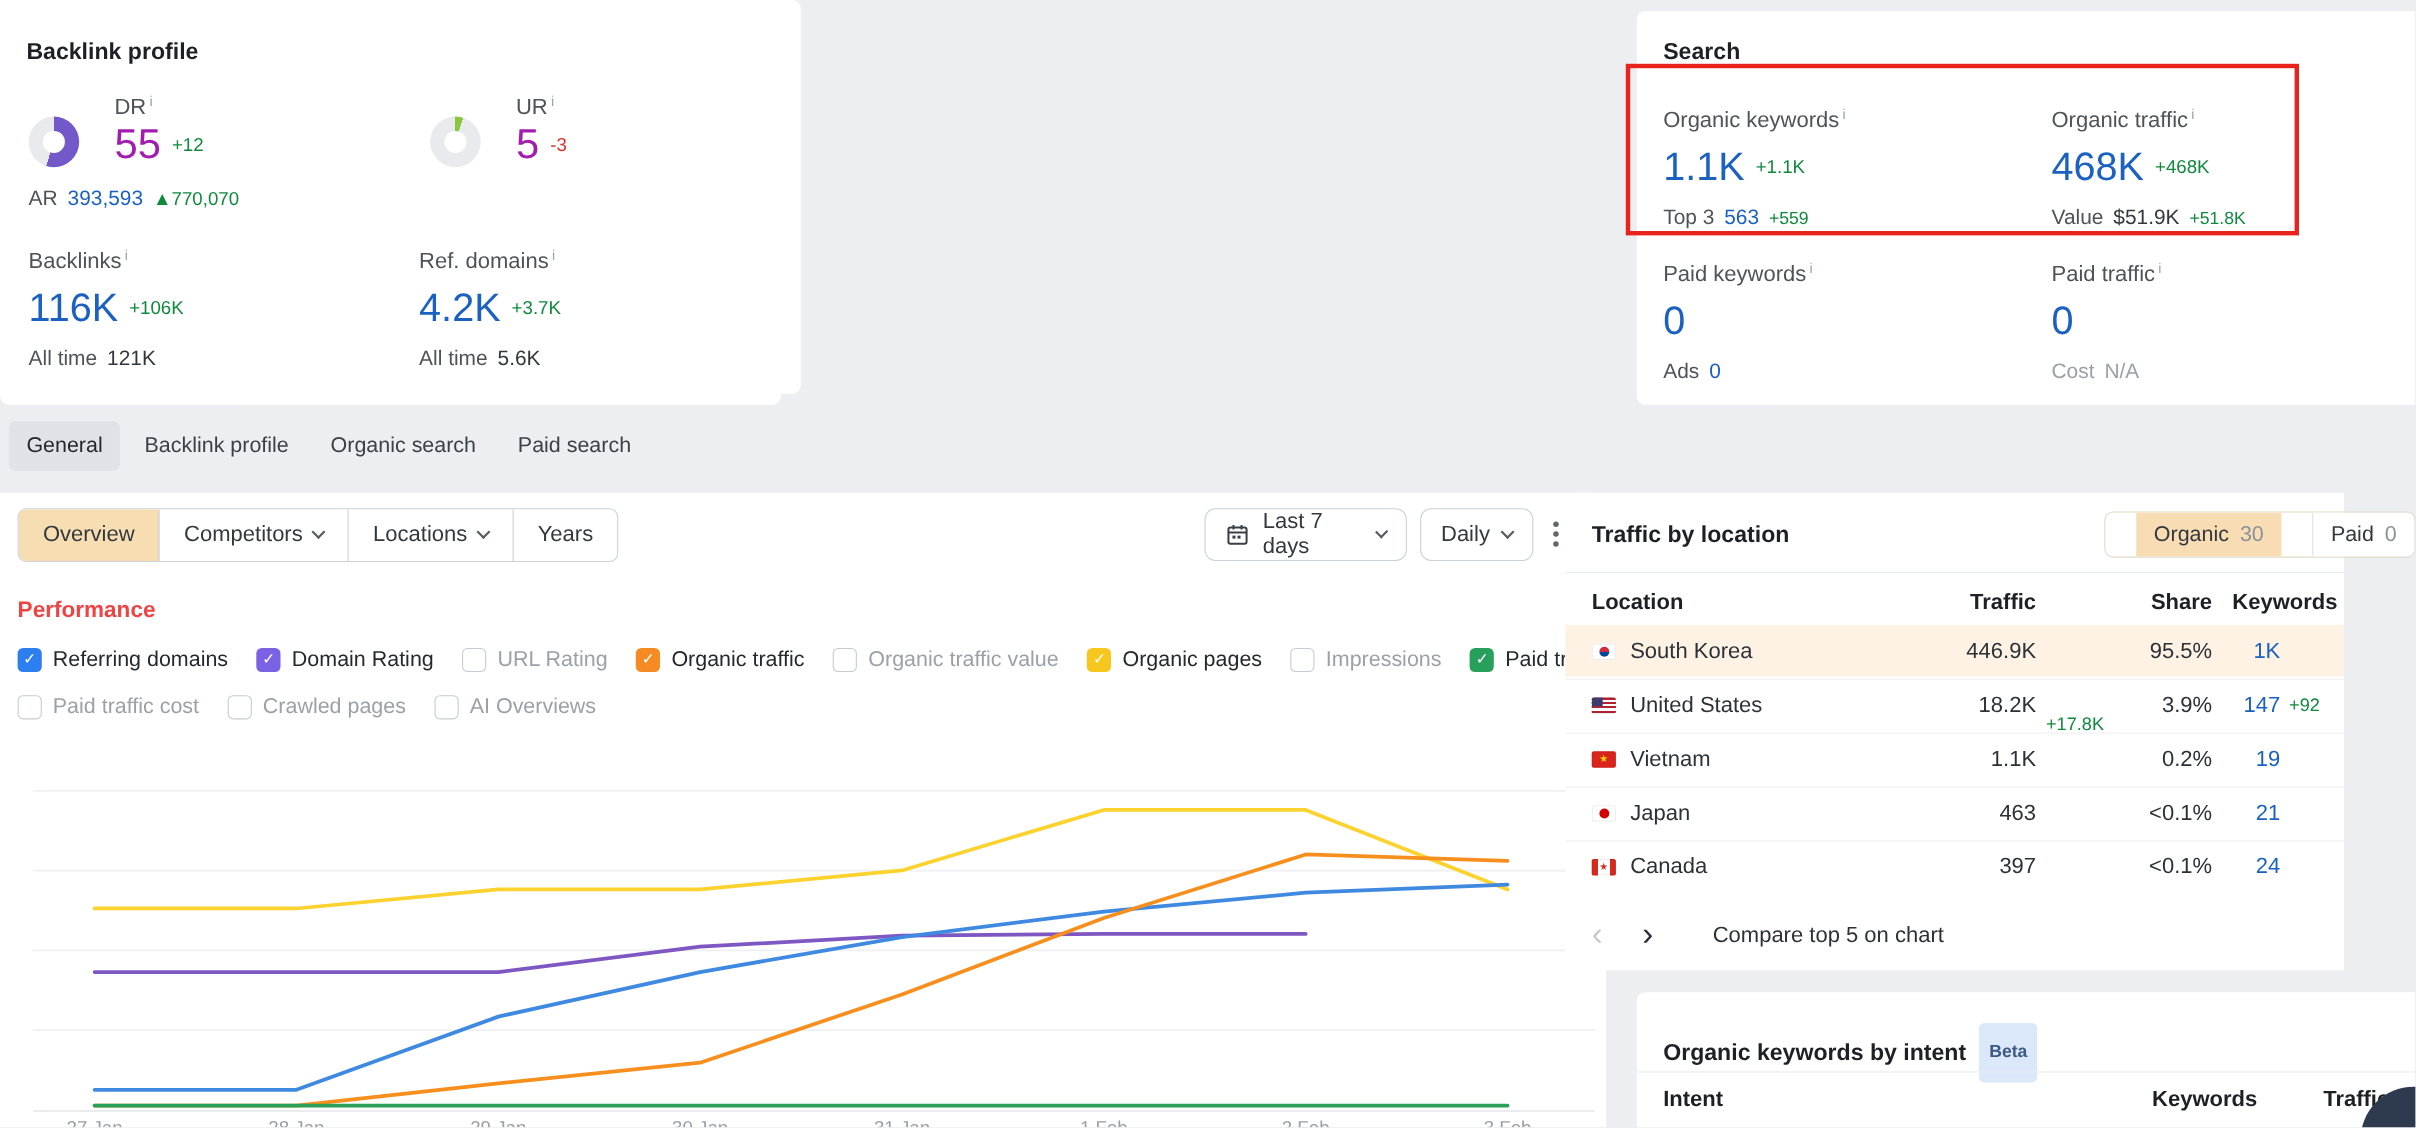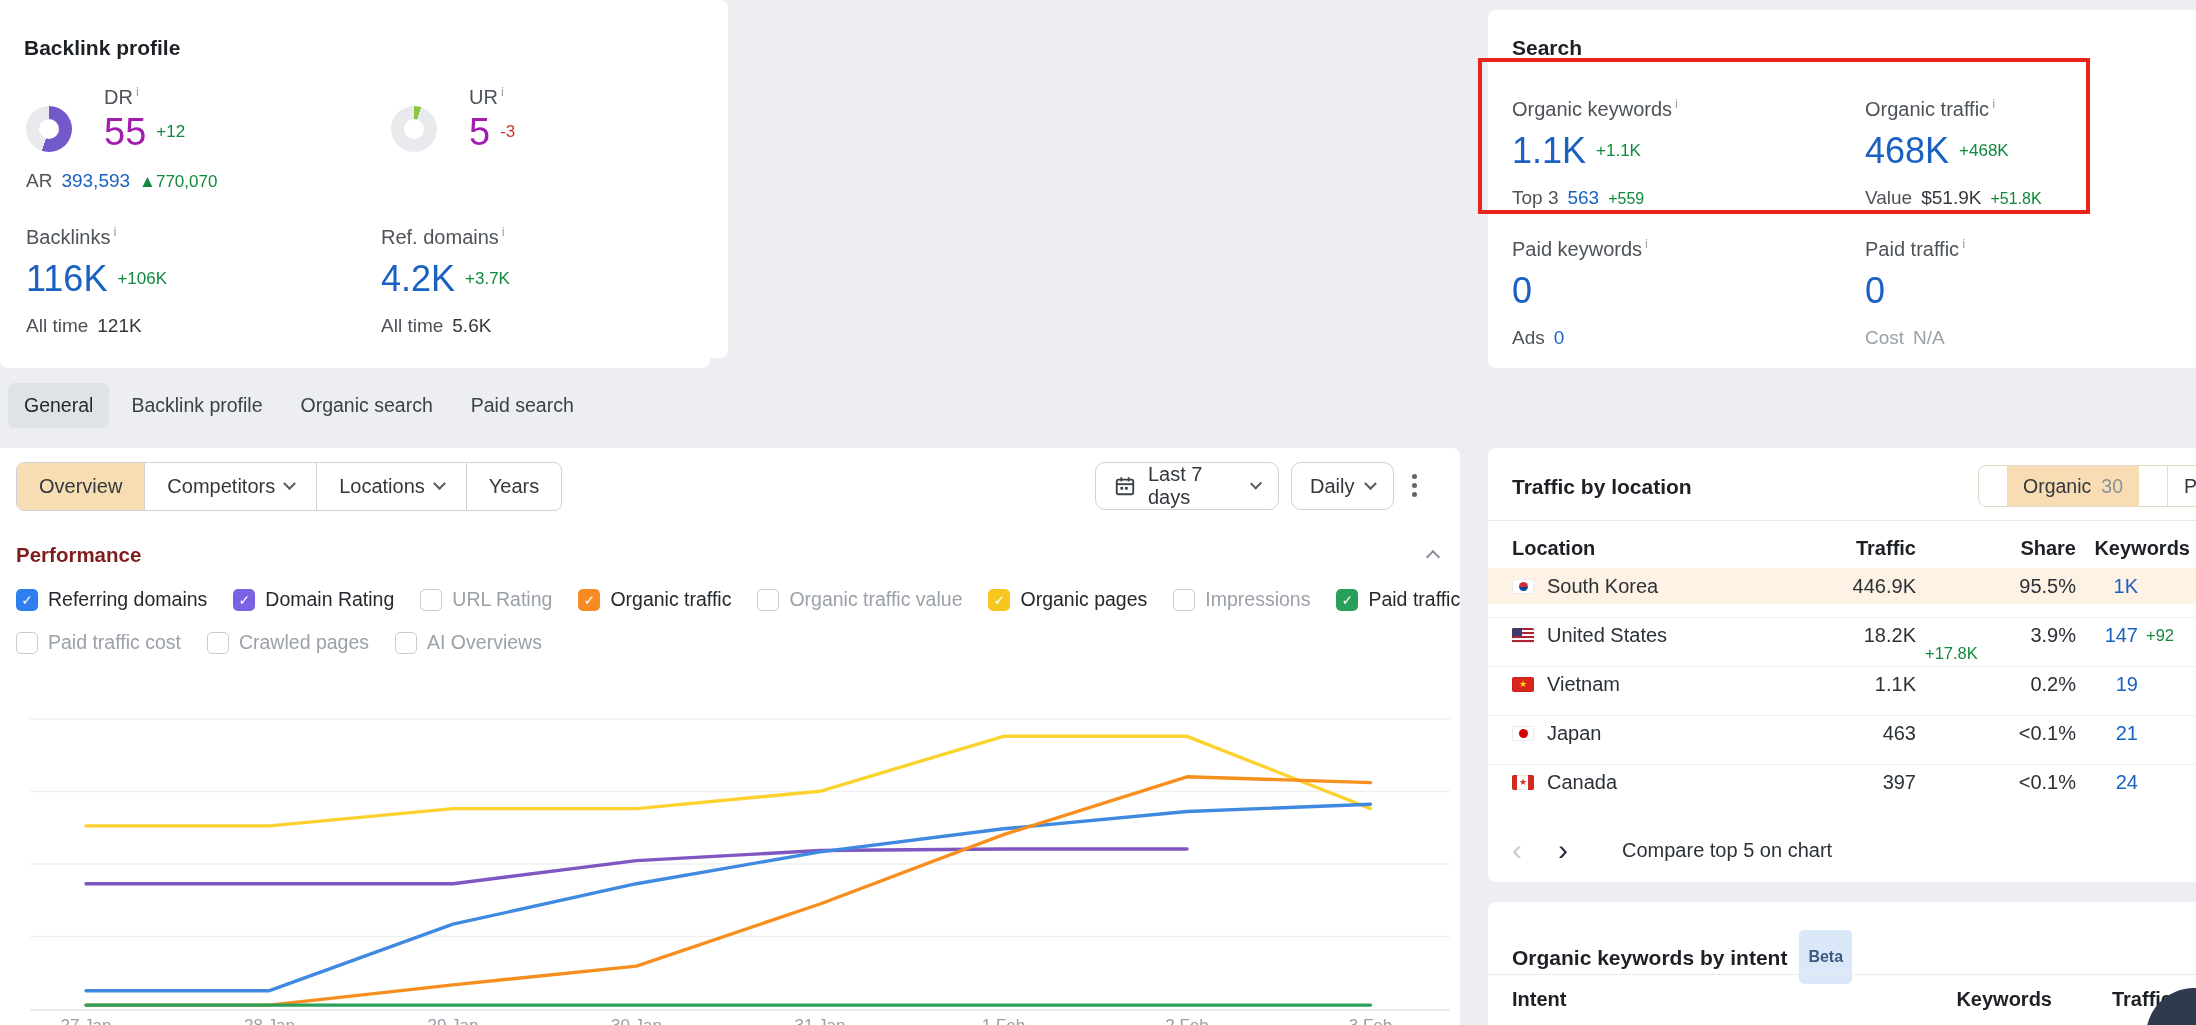--- a/index.html
+++ b/index.html
@@ -5,21 +5,21 @@
   * { margin:0; padding:0; box-sizing:border-box; }
   html,body { overflow:hidden; background:#eceef1; }
   body { font-family:"Liberation Sans","DejaVu Sans",sans-serif; color:#1f242a; }
   #root { position:relative; width:2196px; height:1025px; background:#eceef1; overflow:hidden; }
 
   .card { position:absolute; background:#ffffff; border-radius:8px; }
   #card-ai       { left:0;    top:10;  width:728px;  height:358px; border-radius:0 8px 8px 0; }
   #card-backlink { left:750;  top:10px;  width:710px;  height:358px; }
   #card-search   { left:1488px; top:10px; width:708px;  height:358px; border-radius:8px 0 0 8px; }
   #card-main     { left:0;    top:448px; width:1460px; height:577px; border-radius:0 8px 0 0; }
-  #card-traffic  { left:1488px; top:448px; width:708px; height:434px; border-radius:8px 0 0 8px; }
+  #card-traffic  { left:1423px; top:448px; width:708px; height:434px; border-radius:8px 0 0 8px; }
   #card-intent   { left:1488px; top:902px; width:708px; height:200px; border-radius:8px 0 0 8px; }
 
   .card-title { font-size:21px; font-weight:bold; color:#1d2126; }
   sup.info { font-size:13px; color:#9aa1a8; font-weight:normal; margin-left:3px; }
 
   
   .stat { position:absolute; width:330px; }
   .stat-label { font-size:20px; color:#4d5358; margin-bottom:8px; }
   .stat-vrow { display:flex; align-items:center; gap:10px; height:44px; }
   .big  { font-size:36px; color:#1a61c2; }
@@ -63,21 +63,21 @@
   .chev { width:9px; height:9px; border-right:2px solid #565c63; border-bottom:2px solid #565c63;
     transform:rotate(45deg) translate(-2px,-2px); display:inline-block; }
   .btn { position:absolute; top:14px; height:48px; display:flex; align-items:center; gap:12px;
     border:1px solid #ccd2d9; border-radius:10px; background:#fff; padding:0 18px; font-size:20px; color:#33383d; }
   #btn-range { left:1095px; width:184px; }
   #btn-gran  { left:1291px; }
   .kebab { position:absolute; left:1412px; top:26px; display:flex; flex-direction:column; gap:4px; }
   .kebab i { width:5px; height:5px; border-radius:50%; background:#5f666d; }
 
   
-  #perf-title { position:absolute; left:16px; top:95px; font-size:20.5px; font-weight:bold; color:#7f1d1d; }
+  #perf-title { position:absolute; left:16px; top:95px; font-size:20.5px; font-weight:bold; color:#ef4444; }
   .chev-up { position:absolute; left:1428px; top:104px; width:10px; height:10px;
     border-right:2px solid #8a9097; border-bottom:2px solid #8a9097; transform:rotate(-135deg); }
   .cb-row { position:absolute; left:16px; display:flex; gap:26px; align-items:center; white-space:nowrap; }
   #cb-row1 { top:140px; }
   #cb-row2 { top:183px; }
   .cb-item { display:flex; align-items:center; gap:10px; font-size:19.5px; color:#24292e; }
   .cb-item.off { color:#9aa1a8; }
   .cb { width:22px; height:22px; border-radius:5px; display:flex; align-items:center; justify-content:center;
     font-size:14px; color:#fff; font-weight:bold; }
   .cb.un { background:#fff; border:1.5px solid #c6ccd2; }
@@ -105,21 +105,21 @@
   .thead, .trow { position:absolute; left:0; width:100%; display:flex; align-items:center;
     padding:0 6px 0 24px; font-size:20px; }
   .thead { top:80px; height:40px; font-weight:bold; color:#1d2126; }
   .col-loc { flex:1; display:flex; align-items:center; gap:13px; }
   .col-traffic { width:84px; text-align:right; }
   .col-tdiff { width:78px; padding-left:9px; font-size:16.5px; color:#0f8a3c;margin-top:36px; }
   .col-share { width:82px; text-align:right; }
   .col-kw { width:62px; text-align:right; color:#1a61c2; }
   .col-kwdiff { width:52px; padding-left:8px; font-size:16.5px; color:#0f8a3c; }
   .thead .col-kw { color:#1d2126; }
-  .trow { height:36px; border-top:1.5px solid #edeff2; color:#2b3137; }
+  .trow { height:47px; border-top:1.5px solid #edeff2; color:#2b3137; }
   .trow.hl { background:#fdf2e3; border-top-color:#fdf2e3; }
   .trow:last-of-type { border-bottom:1.5px solid #edeff2; }
   .flag { width:22px; height:15px; border-radius:2px; position:relative; flex:0 0 auto;
     display:flex; align-items:center; justify-content:center; overflow:hidden;
     box-shadow:0 0 0 1px rgba(0,0,0,.08) inset; }
   .flag-kr { background:#fff; }
   .flag-kr::after { content:""; width:9px; height:9px; border-radius:50%;
     background:linear-gradient(#cd2e3a 0 50%, #0047a0 50% 100%); }
   .flag-us { background:repeating-linear-gradient(#b22234 0 2px, #fff 2px 4px); }
   .flag-us::after { content:""; position:absolute; left:0; top:0; width:10px; height:8px; background:#3c3b6e; }

